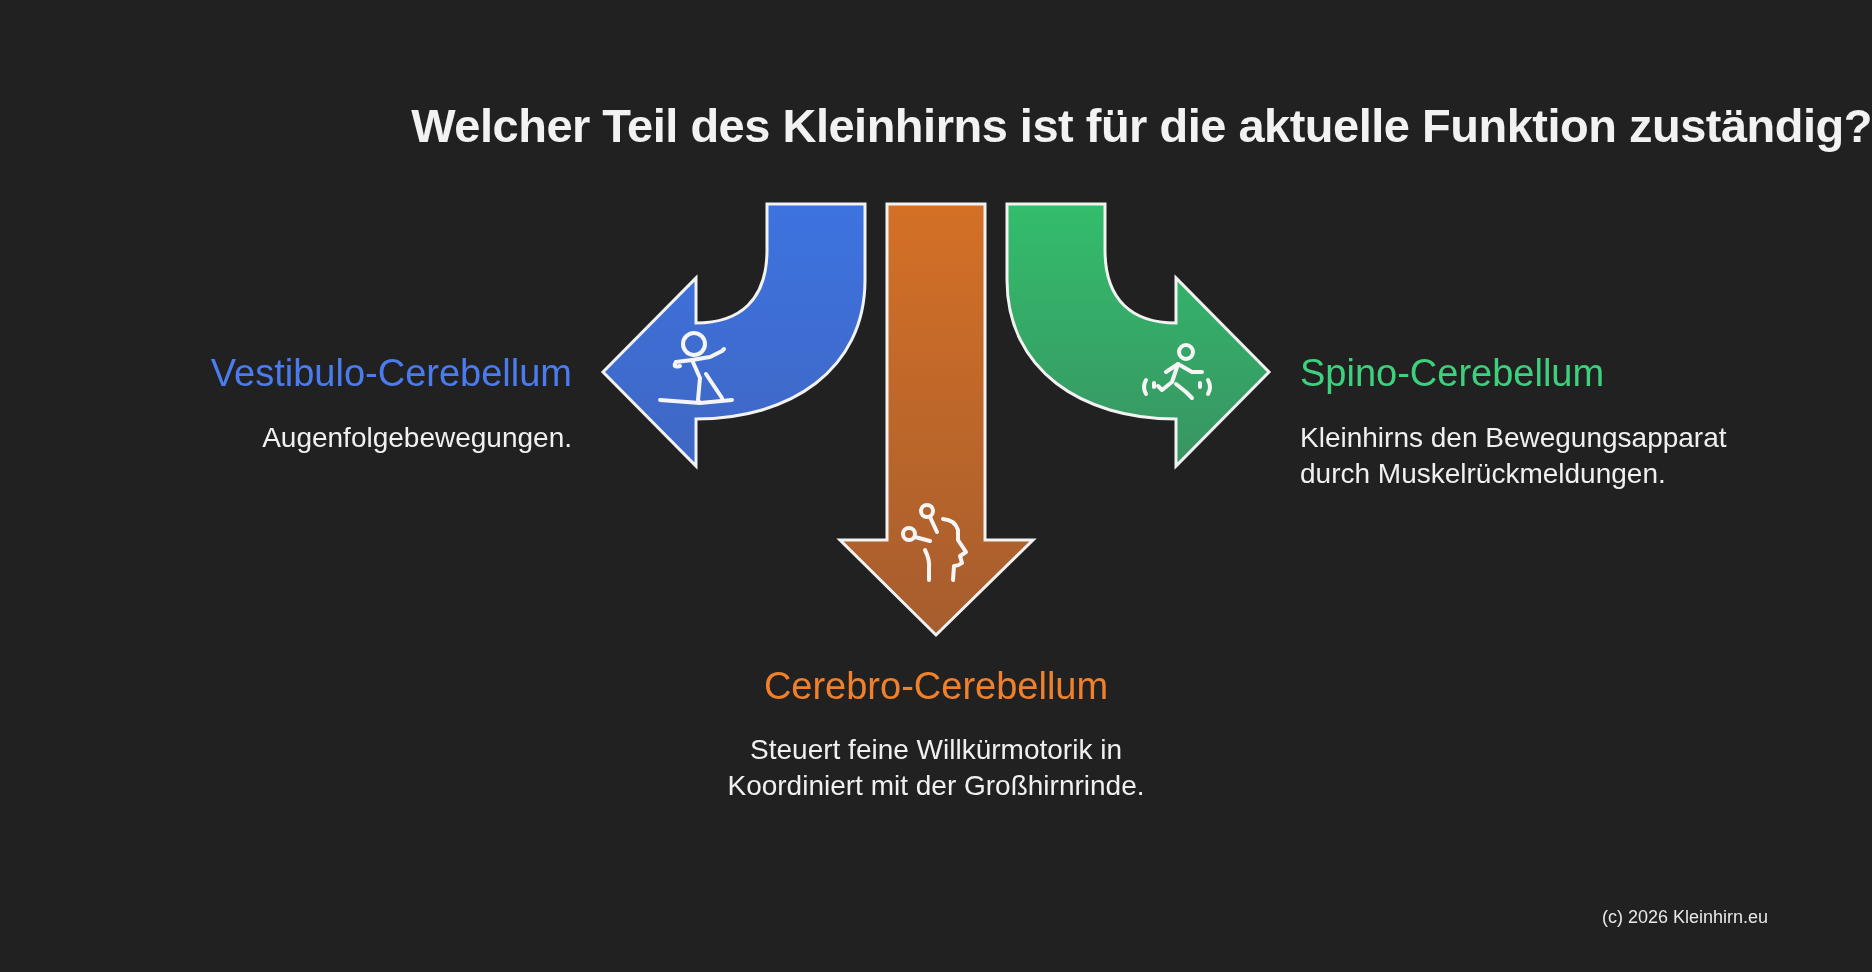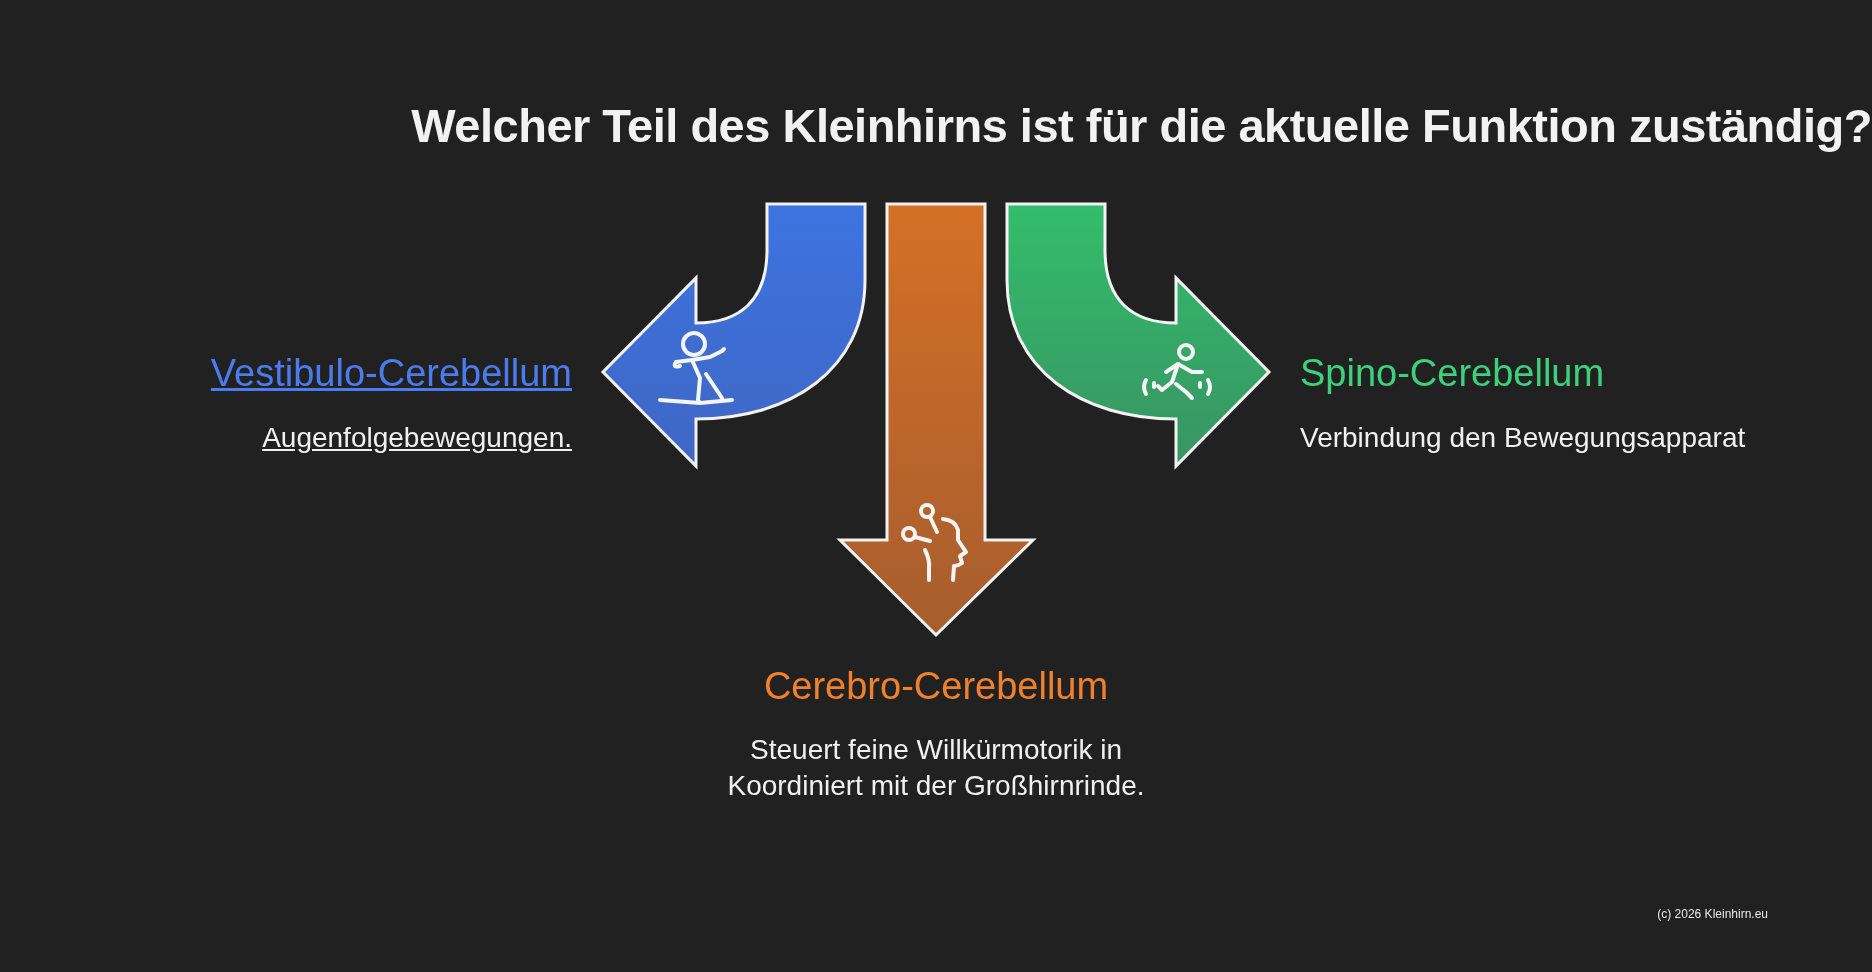--- a/index.html
+++ b/index.html
@@ -8,24 +8,24 @@
     position: relative; font-family: "Liberation Sans", "DejaVu Sans", sans-serif;
   }
   .title {
     position: absolute; left: 0; width: 1872px; top: 98px; text-align: right;
     color: #f2f2f2; font-weight: bold; font-size: 47px; letter-spacing: -0.5px;
     font-family: "Liberation Sans", sans-serif;
   }
   svg.diagram { position: absolute; left: 0; top: 0; }
   .heading { position: absolute; font-size: 38px; line-height: 44px; }
   .desc { position: absolute; font-size: 28px; line-height: 36px; color: #f0f0f0; }
-  .left { text-align: right; text-decoration: underline; }
+  .left { text-align: right; }
   .right { text-align: left; }
   .center { text-align: center; }
-  .copyright { position: absolute; right: 104px; top: 907px; color: #e8e8e8; font-size: 12px; }
+  .copyright { position: absolute; right: 104px; top: 907px; color: #e8e8e8; font-size: 18px; }
 </style>
 </head>
 <body>
 
 <div class="title">Welcher Teil des Kleinhirns ist für die aktuelle Funktion zuständig?</div>
 
 <svg class="diagram" width="1872" height="972" viewBox="0 0 1872 972">
   <defs>
     <linearGradient id="gBlue" x1="0" y1="0" x2="0" y2="1">
       <stop offset="0" stop-color="#3d73e0"></stop>
@@ -88,21 +88,22 @@
   </g>
 </svg>
 
 <div class="heading left" style="right: 1300px; top: 351px; color: #4a7cf0;">Vestibulo-Cerebellum</div>
 <div class="desc left" style="right: 1300px; top: 420px;">
   <div>Augenfolgebewegungen.</div>
 </div>
 
 <div class="heading right" style="left: 1300px; top: 351px; color: #3dd07d;">Spino-Cerebellum</div>
 <div class="desc right" style="left: 1300px; top: 420px;">
-  <div>Verbindung den Bewegungsapparat</div>
+  <div>Kleinhirns den Bewegungsapparat</div>
+  <div>durch Muskelrückmeldungen.</div>
 </div>
 
 <div class="heading center" style="left: 636px; width: 600px; top: 664px; color: #f0812c;">Cerebro-Cerebellum</div>
 <div class="desc center" style="left: 636px; width: 600px; top: 732px;">
   <div>Steuert feine Willkürmotorik in</div>
   <div>Koordiniert mit der Großhirnrinde.</div>
 </div>
 
 <div class="copyright">(c) 2026 Kleinhirn.eu</div>
 

